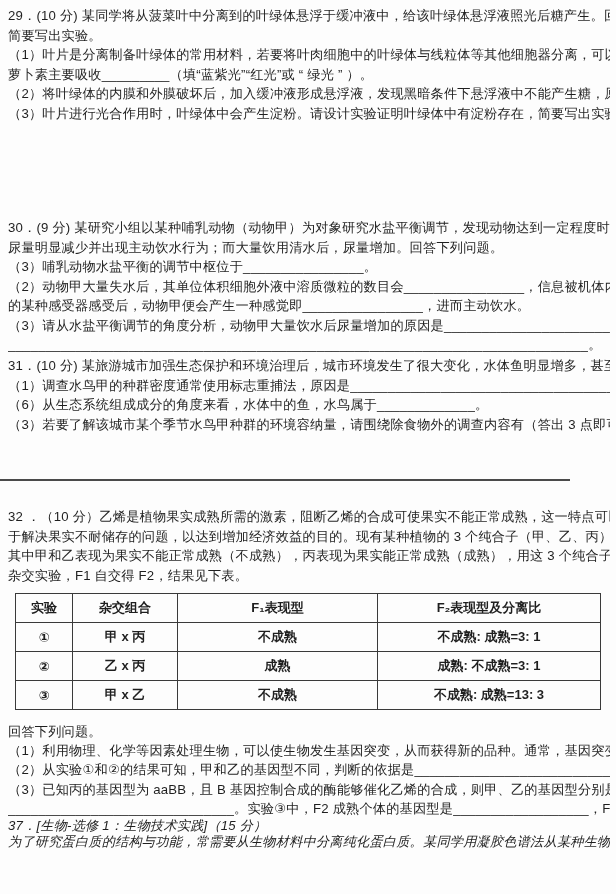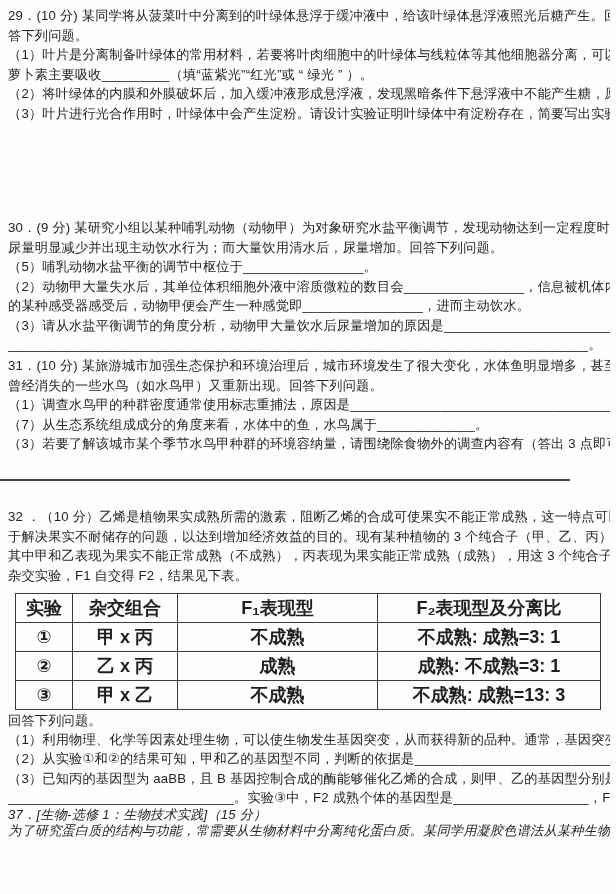--- a/index.html
+++ b/index.html
@@ -28,58 +28,57 @@
     border-collapse:collapse;
     margin:8px 0 0 7px;
     width:585px;
     table-layout:fixed;
   }
   table.cross td{
     border:1.6px solid #3a3a3a;
     text-align:center;
     vertical-align:middle;
     font-weight:bold;
-    font-size:18px;
+    font-size:13px;
     height:28px;
     padding:0 2px;
     overflow:hidden;
     white-space:nowrap;
   }
   col.c0{width:57px;} col.c1{width:105px;} col.c2{width:200px;} col.c3{width:223px;}
-  #after{margin-top:1px;}
+  #after{margin-top:12px;}
   #after .ln{height:19.2px;line-height:19.2px;}
   #q37 .ln{height:16.5px;line-height:16.5px;font-style:italic;}
 </style>
 </head>
 <body>
 
 <div id="q29" class="blk">
   <div class="ln">29．(10 分) 某同学将从菠菜叶中分离到的叶绿体悬浮于缓冲液中，给该叶绿体悬浮液照光后糖产生。回</div>
-  <div class="ln">答下列问题。</div>
+  <div class="ln">简要写出实验。</div>
   <div class="ln">（1）叶片是分离制备叶绿体的常用材料，若要将叶肉细胞中的叶绿体与线粒体等其他细胞器分离，可以</div>
   <div class="ln">萝卜素主要吸收_________（填“蓝紫光”“红光”或 “ 绿光 ” ）。</div>
   <div class="ln">（2）将叶绿体的内膜和外膜破坏后，加入缓冲液形成悬浮液，发现黑暗条件下悬浮液中不能产生糖，原</div>
   <div class="ln">（3）叶片进行光合作用时，叶绿体中会产生淀粉。请设计实验证明叶绿体中有淀粉存在，简要写出实验</div>
 </div>
 
 <div id="q30" class="blk">
   <div class="ln">30．(9 分) 某研究小组以某种哺乳动物（动物甲）为对象研究水盐平衡调节，发现动物达到一定程度时，</div>
   <div class="ln">尿量明显减少并出现主动饮水行为；而大量饮用清水后，尿量增加。回答下列问题。</div>
-  <div class="ln">（5）哺乳动物水盐平衡的调节中枢位于________________。</div>
+  <div class="ln">（3）哺乳动物水盐平衡的调节中枢位于________________。</div>
   <div class="ln">（2）动物甲大量失水后，其单位体积细胞外液中溶质微粒的数目会________________，信息被机体内</div>
   <div class="ln">的某种感受器感受后，动物甲便会产生一种感觉即________________，进而主动饮水。</div>
   <div class="ln">（3）请从水盐平衡调节的角度分析，动物甲大量饮水后尿量增加的原因是________________________</div>
   <div class="ln">_____________________________________________________________________________。</div>
 </div>
 
 <div id="q31" class="blk">
   <div class="ln">31．(10 分) 某旅游城市加强生态保护和环境治理后，城市环境发生了很大变化，水体鱼明显增多，甚至</div>
-  <div class="ln">曾经消失的一些水鸟（如水鸟甲）又重新出现。回答下列问题。</div>
   <div class="ln">（1）调查水鸟甲的种群密度通常使用标志重捕法，原因是_______________________________________</div>
-  <div class="ln">（7）从生态系统组成成分的角度来看，水体中的鱼，水鸟属于_____________。</div>
+  <div class="ln">（6）从生态系统组成成分的角度来看，水体中的鱼，水鸟属于_____________。</div>
   <div class="ln">（3）若要了解该城市某个季节水鸟甲种群的环境容纳量，请围绕除食物外的调查内容有（答出 3 点即可）。</div>
 </div>
 
 <div id="divider"></div>
 
 <div id="q32" class="blk">
   <div class="ln">32 ．（10 分）乙烯是植物果实成熟所需的激素，阻断乙烯的合成可使果实不能正常成熟，这一特点可以用</div>
   <div class="ln">于解决果实不耐储存的问题，以达到增加经济效益的目的。现有某种植物的 3 个纯合子（甲、乙、丙），</div>
   <div class="ln">其中甲和乙表现为果实不能正常成熟（不成熟），丙表现为果实能正常成熟（成熟），用这 3 个纯合子进行</div>
   <div class="ln">杂交实验，F1 自交得 F2，结果见下表。</div>

